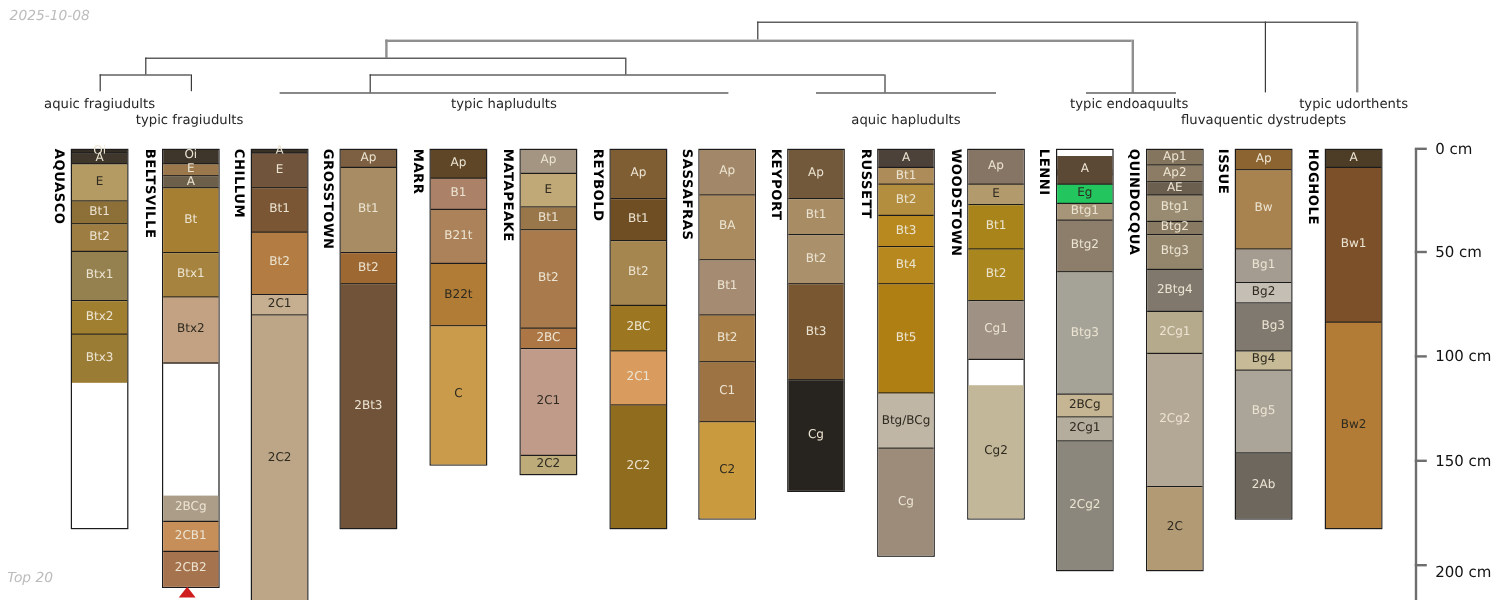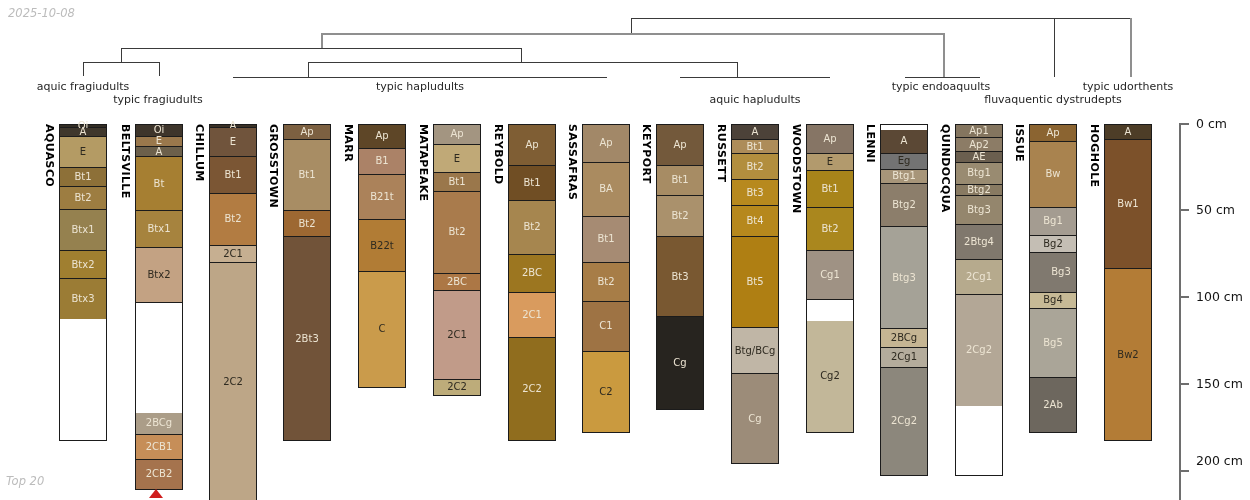--- a/index.html
+++ b/index.html
@@ -304,21 +304,21 @@
         </div>
       </div>
       <div class="colname" style="left: 864px; top: 123.5px;">LENNI</div>
       <div class="colwrap" style="left: 880px; top: 123.5px; width: 48px; height: 352.672px;">
         <div class="hz light" style="top: 16px; height: 5.208px; background: #404040;">
           <span>Oe</span>
         </div>
         <div class="hz light" style="top: 5.208px; height: 24.304px; background: rgb(91, 72, 53);">
           <span>A</span>
         </div>
-        <div class="hz dark" style="top: 29.512px; height: 15.624px; background: #737373;">
+        <div class="hz dark" style="top: 29.512px; height: 15.624px; background: #22c55e;">
           <span>Eg</span>
         </div>
         <div class="hz light" style="top: 45.136px; height: 13.888px; background: rgb(167, 149, 121);">
           <span>Btg1</span>
         </div>
         <div class="hz light" style="top: 59.024px; height: 43.4px; background: rgb(140, 126, 107);">
           <span>Btg2</span>
         </div>
         <div class="hz light" style="top: 102.424px; height: 102.424px; background: rgb(165, 162, 151);">
           <span>Btg3</span>
@@ -354,20 +354,23 @@
           <span>Btg3</span>
         </div>
         <div class="hz light" style="top: 100.688px; height: 34.72px; background: rgb(128, 120, 109);">
           <span>2Btg4</span>
         </div>
         <div class="hz light" style="top: 135.408px; height: 34.72px; background: rgb(182, 170, 141);">
           <span>2Cg1</span>
         </div>
         <div class="hz light" style="top: 170.128px; height: 111.104px; background: rgb(179, 167, 150);">
           <span>2Cg2</span>
+        </div>
+        <div class="hz dark" style="top: 281.232px; height: 69.44px; background: rgb(178, 154, 116);">
+          <span>2C</span>
         </div>
       </div>
       <div class="colname" style="left: 1013px; top: 123.5px;">ISSUE</div>
       <div class="colwrap" style="left: 1029px; top: 123.5px; width: 48px; height: 309.272px;">
         <div class="hz light" style="top: 0px; height: 17.36px; background: rgb(139, 100, 49);">
           <span>Ap</span>
         </div>
         <div class="hz light" style="top: 17.36px; height: 65.968px; background: rgb(169, 131, 79);">
           <span>Bw</span>
         </div>
@@ -408,16 +411,16 @@
       <div class="axisline" style="left: 1179px; top: 123.5px; width: 2px; height: 376.5px;"></div>
       <div class="tick" style="left: 1179px; top: 122.5px; width: 10px; height: 2px;"></div>
       <div class="ticklabel" style="left: 1196px; top: 115.5px;">0 cm</div>
       <div class="tick" style="left: 1179px; top: 209.3px; width: 10px; height: 2px;"></div>
       <div class="ticklabel" style="left: 1196px; top: 202.3px;">50 cm</div>
       <div class="tick" style="left: 1179px; top: 296.1px; width: 10px; height: 2px;"></div>
       <div class="ticklabel" style="left: 1196px; top: 289.1px;">100 cm</div>
       <div class="tick" style="left: 1179px; top: 382.9px; width: 10px; height: 2px;"></div>
       <div class="ticklabel" style="left: 1196px; top: 375.9px;">150 cm</div>
       <div class="tick" style="left: 1179px; top: 469.7px; width: 10px; height: 2px;"></div>
-      <div class="ticklabel" style="left: 1196px; top: 453px;">200 cm</div>
+      <div class="ticklabel" style="left: 1196px; top: 469px;">200 cm</div>
     </div>
   <div class="meta-label" style="left:6px;top:474px;">Top 20</div>
 </div>
 
 </body></html>

